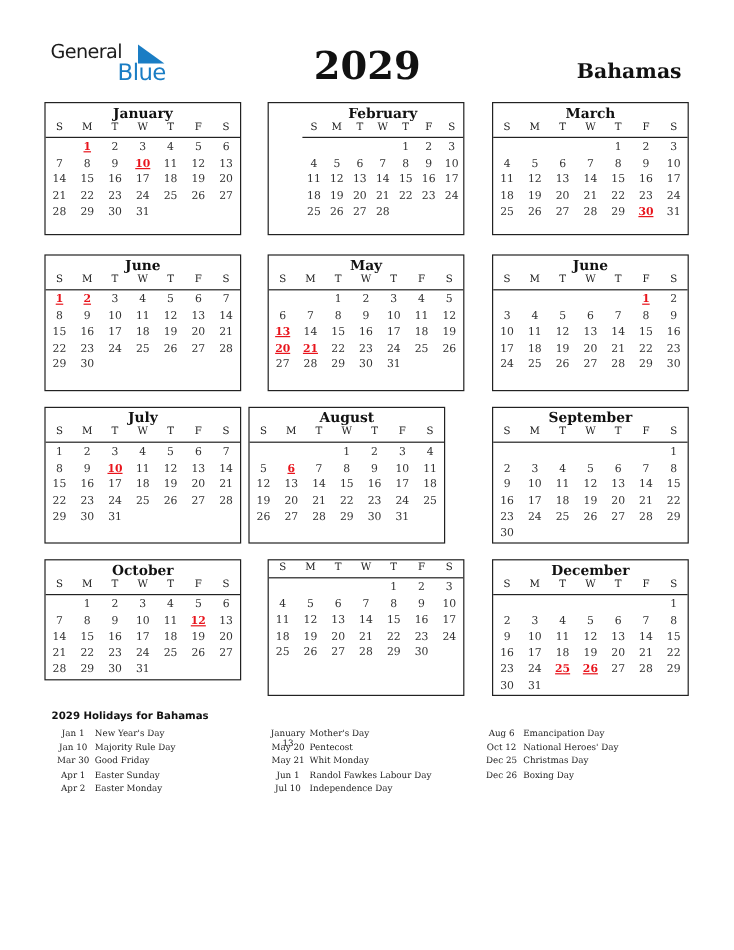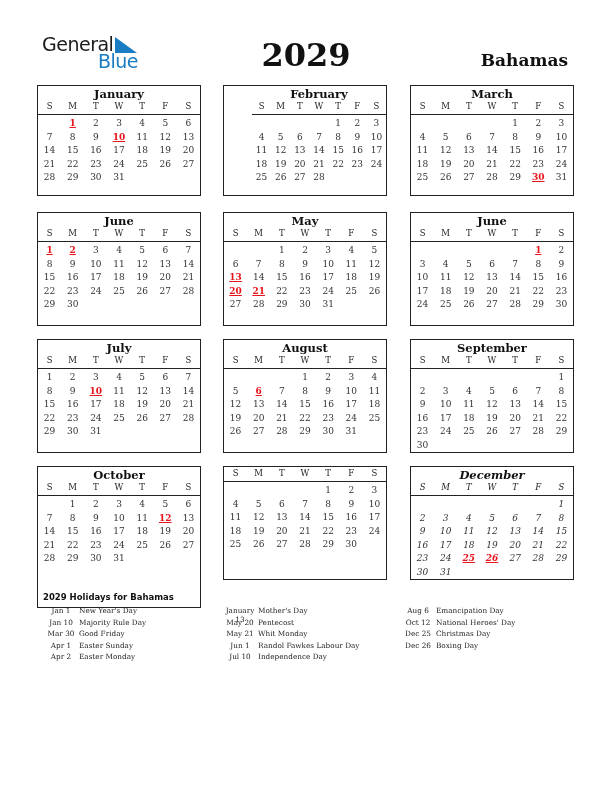--- a/index.html
+++ b/index.html
@@ -1,18 +1,18 @@
 <!DOCTYPE html>
 <html><head>
 <meta charset="utf-8">
 <style>
   html, body { margin:0; padding:0; background:#ffffff; }
   body { width:612px; height:792px; position:relative; overflow:hidden; font-family:"DejaVu Serif", serif; color:#1a1a1a; }
   .logo { position:absolute; left:42px; top:33px; width:100px; height:40px; }
-  .logo .general { position:absolute; left:0; top:0; font-family:"DejaVu Sans", sans-serif; font-size:19px; color:#1c1c1c; letter-spacing:-0.5px; }
+  .logo .general { position:absolute; left:0; top:0; font-family:"DejaVu Sans", sans-serif; font-size:16px; color:#1c1c1c; letter-spacing:-0.5px; }
   .logo .blue { position:absolute; left:56px; top:17px; font-family:"DejaVu Sans", sans-serif; font-size:19px; color:#1a7dc4; letter-spacing:-0.5px; }
   .logo .tri { position:absolute; left:73px; top:4px; width:0; height:0; border-left:22px solid #1a7dc4; border-top:16px solid transparent; }
   .year { position:absolute; left:0; width:612px; top:36px; text-align:center; font-family:"DejaVu Serif", serif; font-weight:bold; font-size:32px; color:#111; }
   .country { position:absolute; right:44px; top:50px; font-family:"DejaVu Serif", serif; font-weight:bold; font-size:17px; color:#111; }
   .month { position:absolute; width:164px; border:1.5px solid #222; box-sizing:border-box; }
   .month .mname { text-align:center; font-weight:bold; font-size:11.5px; height:14px; line-height:16px; color:#111; }
   .month .dow { display:grid; grid-template-columns:repeat(7, 1fr); font-size:8.5px; height:14px; line-height:13px; text-align:center; border-bottom:1.5px solid #222; color:#222; }
   .month .days { display:grid; grid-template-columns:repeat(7, 1fr); font-size:9px; text-align:center; grid-auto-rows:13.5px; line-height:14px; padding-top:1px; color:#333; }
   .month .days .hol { color:#e8141c; font-weight:bold; text-decoration:underline; }
   .hol-title { position:absolute; left:43px; top:592px; font-family:"DejaVu Sans", sans-serif; font-weight:bold; font-size:8.5px; color:#111; }
@@ -351,21 +351,21 @@
         <span class="">24</span>
         <span class="">25</span>
         <span class="">26</span>
         <span class="">27</span>
         <span class="">28</span>
         <span class="">29</span>
         <span class="">30</span>
         <span class="">31</span>
       </div>
     </div>
-    <div class="month" style="left: 223px; top: 339px; height: 114px;">
+    <div class="month" style="left: 207px; top: 339px; height: 114px;">
       <div class="mname">August</div>
       <div class="dow">
         <span>S</span>
         <span>M</span>
         <span>T</span>
         <span>W</span>
         <span>T</span>
         <span>F</span>
         <span>S</span>
       </div>
@@ -449,21 +449,21 @@
         <span class="">23</span>
         <span class="">24</span>
         <span class="">25</span>
         <span class="">26</span>
         <span class="">27</span>
         <span class="">28</span>
         <span class="">29</span>
         <span class="">30</span>
       </div>
     </div>
-    <div class="month" style="left: 37px; top: 466px; height: 142px;">
+    <div class="month" style="left: 37px; top: 466px; height: 101px;">
       <div class="mname">October</div>
       <div class="dow">
         <span>S</span>
         <span>M</span>
         <span>T</span>
         <span>W</span>
         <span>T</span>
         <span>F</span>
         <span>S</span>
       </div>
@@ -542,21 +542,21 @@
         <span class="">23</span>
         <span class="">24</span>
         <span class="">25</span>
         <span class="">26</span>
         <span class="">27</span>
         <span class="">28</span>
         <span class="">29</span>
         <span class="">30</span>
       </div>
     </div>
-    <div class="month" style="left: 410px; top: 466px; height: 114px; font-style: italic;">
+    <div class="month" style="left: 410px; top: 466px; height: 114px;">
       <div class="mname">December</div>
       <div class="dow">
         <span>S</span>
         <span>M</span>
         <span>T</span>
         <span>W</span>
         <span>T</span>
         <span>F</span>
         <span>S</span>
       </div>

